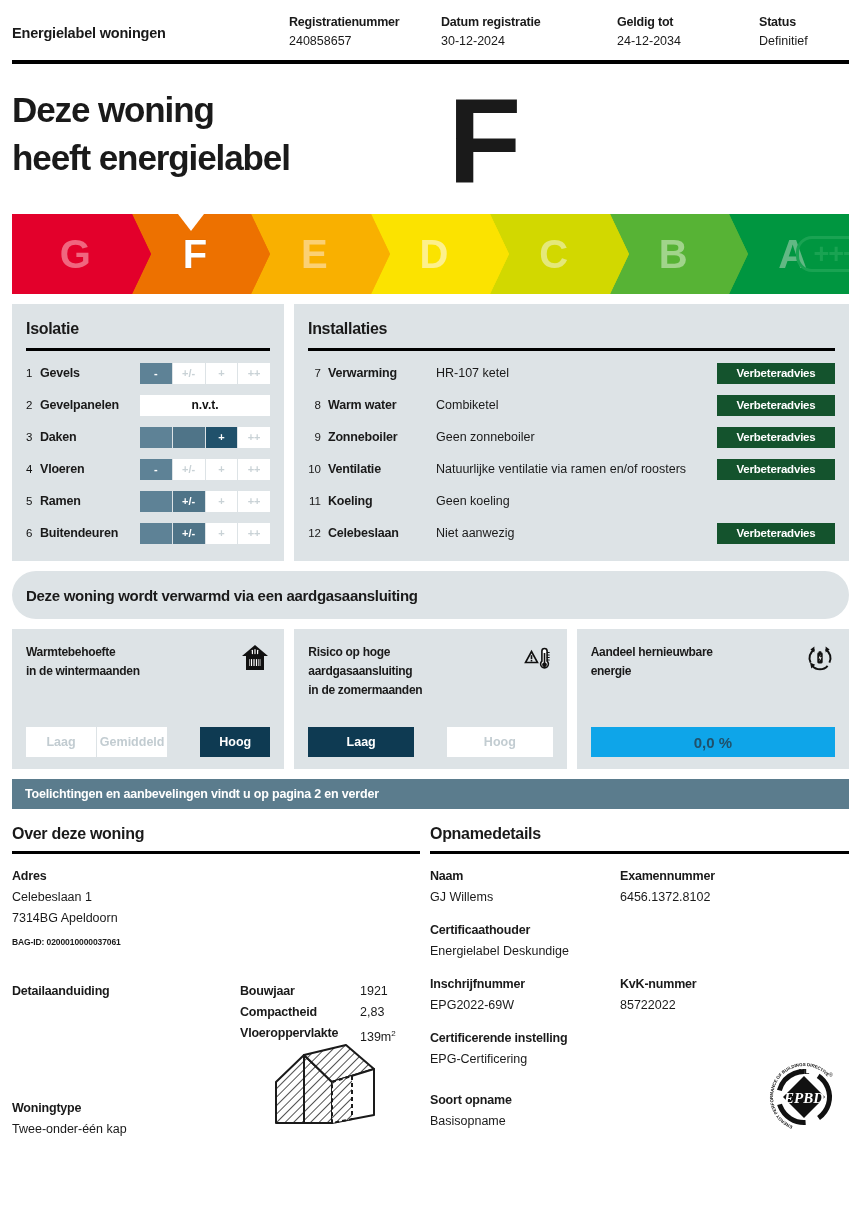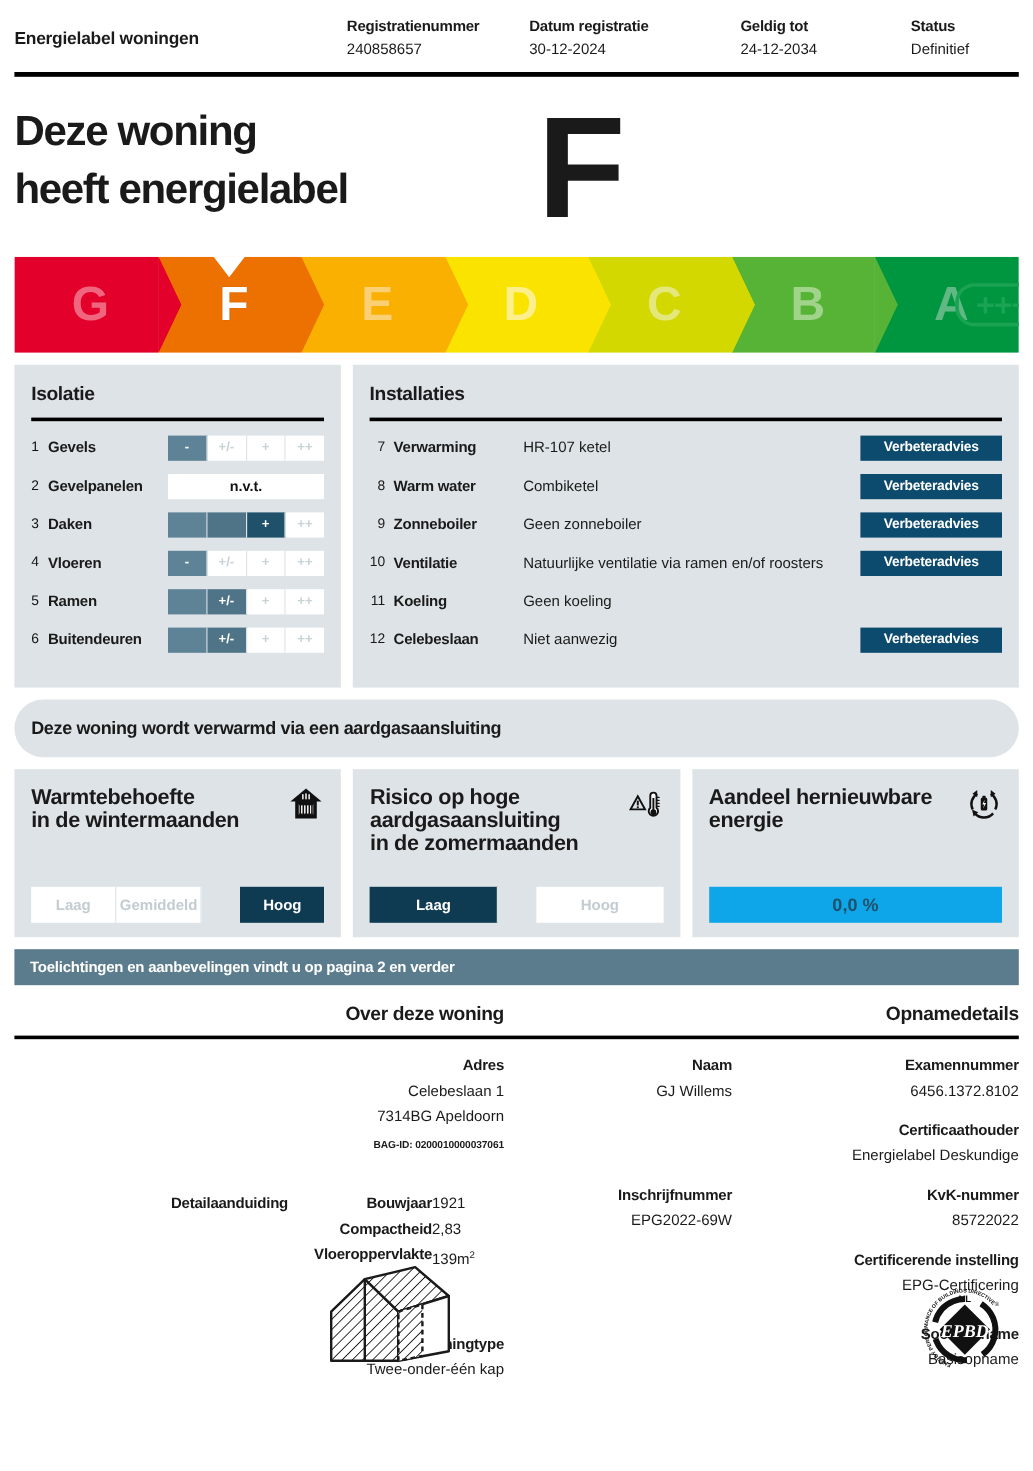--- a/index.html
+++ b/index.html
@@ -57,21 +57,21 @@
     letter-spacing: -1px; line-height: 26px;
   }
   .marker {
     position: absolute; top: 0; width: 0; height: 0;
     border-left: 13px solid transparent; border-right: 13px solid transparent;
     border-top: 17px solid #ffffff; z-index: 5;
   }
 
   
   .panels { display: flex; gap: 10px; margin: 10px 12px 0 12px; }
-  .panel { background: #dde3e6; padding: 16px 14px 24px 14px; }
+  .panel { background: #dde3e6; padding: 16px 14px 12px 14px; }
   .panel.isolatie { width: 272px; }
   .panel.installaties { flex: 1; }
   .panel-h { font-size: 16px; font-weight: bold; letter-spacing: -0.3px; }
   .panel-rule { height: 3px; background: #000; margin: 10px 0 6px 0; }
 
   .iso-row { display: flex; align-items: center; height: 32px; }
   .iso-num { width: 14px; font-size: 11.5px; color: #111; }
   .iso-lbl { flex: 1; font-size: 12.5px; font-weight: bold; letter-spacing: -0.2px; }
   .scalebar { display: flex; width: 130px; height: 21px; }
   .cell {
@@ -83,39 +83,39 @@
   .cell.f1 { background: #5e8296; color: #ffffff; }
   .cell.f2 { background: #4f7488; color: #ffffff; }
   .cell.f3 { background: #20516b; color: #ffffff; }
   .cell.nva { background: #ffffff; color: #111; font-weight: bold; font-size: 12px; }
 
   .ins-row { display: flex; align-items: center; height: 32px; }
   .ins-num { width: 20px; font-size: 11.5px; text-align: right; padding-right: 7px; }
   .ins-lbl { width: 108px; font-size: 12.5px; font-weight: bold; letter-spacing: -0.2px; }
   .ins-val { flex: 1; font-size: 12.5px; }
   .btn-adv {
-    width: 118px; height: 21px; background: #0c4a6e; color: #fff;
+    width: 118px; height: 21px; background: #14532d; color: #fff;
     font-size: 11.5px; font-weight: bold; display: flex;
     align-items: center; justify-content: center; letter-spacing: -0.2px;
   }
   .btn-adv.hidden { visibility: hidden; }
 
   
   .gasbar {
     margin: 10px 12px 0 12px; background: #dde3e6; height: 48px;
     display: flex; align-items: center; padding-left: 14px;
     font-size: 15px; font-weight: bold; letter-spacing: -0.3px; border-radius: 24px;
   }
 
   
   .indicators { display: flex; gap: 10px; margin: 10px 12px 0 12px; }
   .ind { background: #dde3e6; flex: 1; padding: 14px 14px 12px 14px; height: 140px;
          display: flex; flex-direction: column; }
   .ind-top { display: flex; justify-content: space-between; align-items: flex-start; flex: 1; }
-  .ind-title { font-size: 18px; font-weight: bold; line-height: 19px; letter-spacing: -0.3px; }
+  .ind-title { font-size: 12px; font-weight: bold; line-height: 19px; letter-spacing: -0.3px; }
   .ind-icon { width: 30px; height: 30px; flex: none; }
   .seg { display: flex; height: 30px; }
   .seg > div {
     flex: 1 1 0; background: #ffffff; display: flex; align-items: center;
     justify-content: center; font-size: 12.5px; font-weight: bold;
     color: #c2ccd1; border-right: 1px solid #dde3e6;
   }
   .seg > div:last-child { border-right: none; margin-left: 32px; }
   .seg > div.on { background: #0e3a52; color: #ffffff; }
   .pctbox {
@@ -124,21 +124,21 @@
   }
 
   
   .note {
     margin: 10px 12px 0 12px; background: #5b7c8d; height: 30px;
     display: flex; align-items: center; padding-left: 13px;
     color: #fff; font-size: 12.5px; font-weight: bold; letter-spacing: -0.2px;
   }
 
   
-  .bottom { display: flex; gap: 0; margin: 16px 12px 0 12px; text-align: right; }
+  .bottom { display: flex; gap: 10px; margin: 16px 12px 0 12px; }
   .bcol { flex: 1; position: relative; }
   .bcol.left { width: 408px; flex: none; }
   .b-h { font-size: 16px; font-weight: bold; letter-spacing: -0.3px; }
   .b-rule { height: 3px; background: #000; margin: 8px 0 12px 0; }
   .fld-lbl { font-size: 12.5px; font-weight: bold; letter-spacing: -0.2px; line-height: 21px; }
   .fld-val { font-size: 12.5px; line-height: 21px; }
   .tiny { font-size: 8.5px; font-weight: bold; letter-spacing: -0.1px; margin-top: 8px; }
 
   .detail-row { display: flex; margin-top: 34px; }
   .detail-l { width: 228px; }

